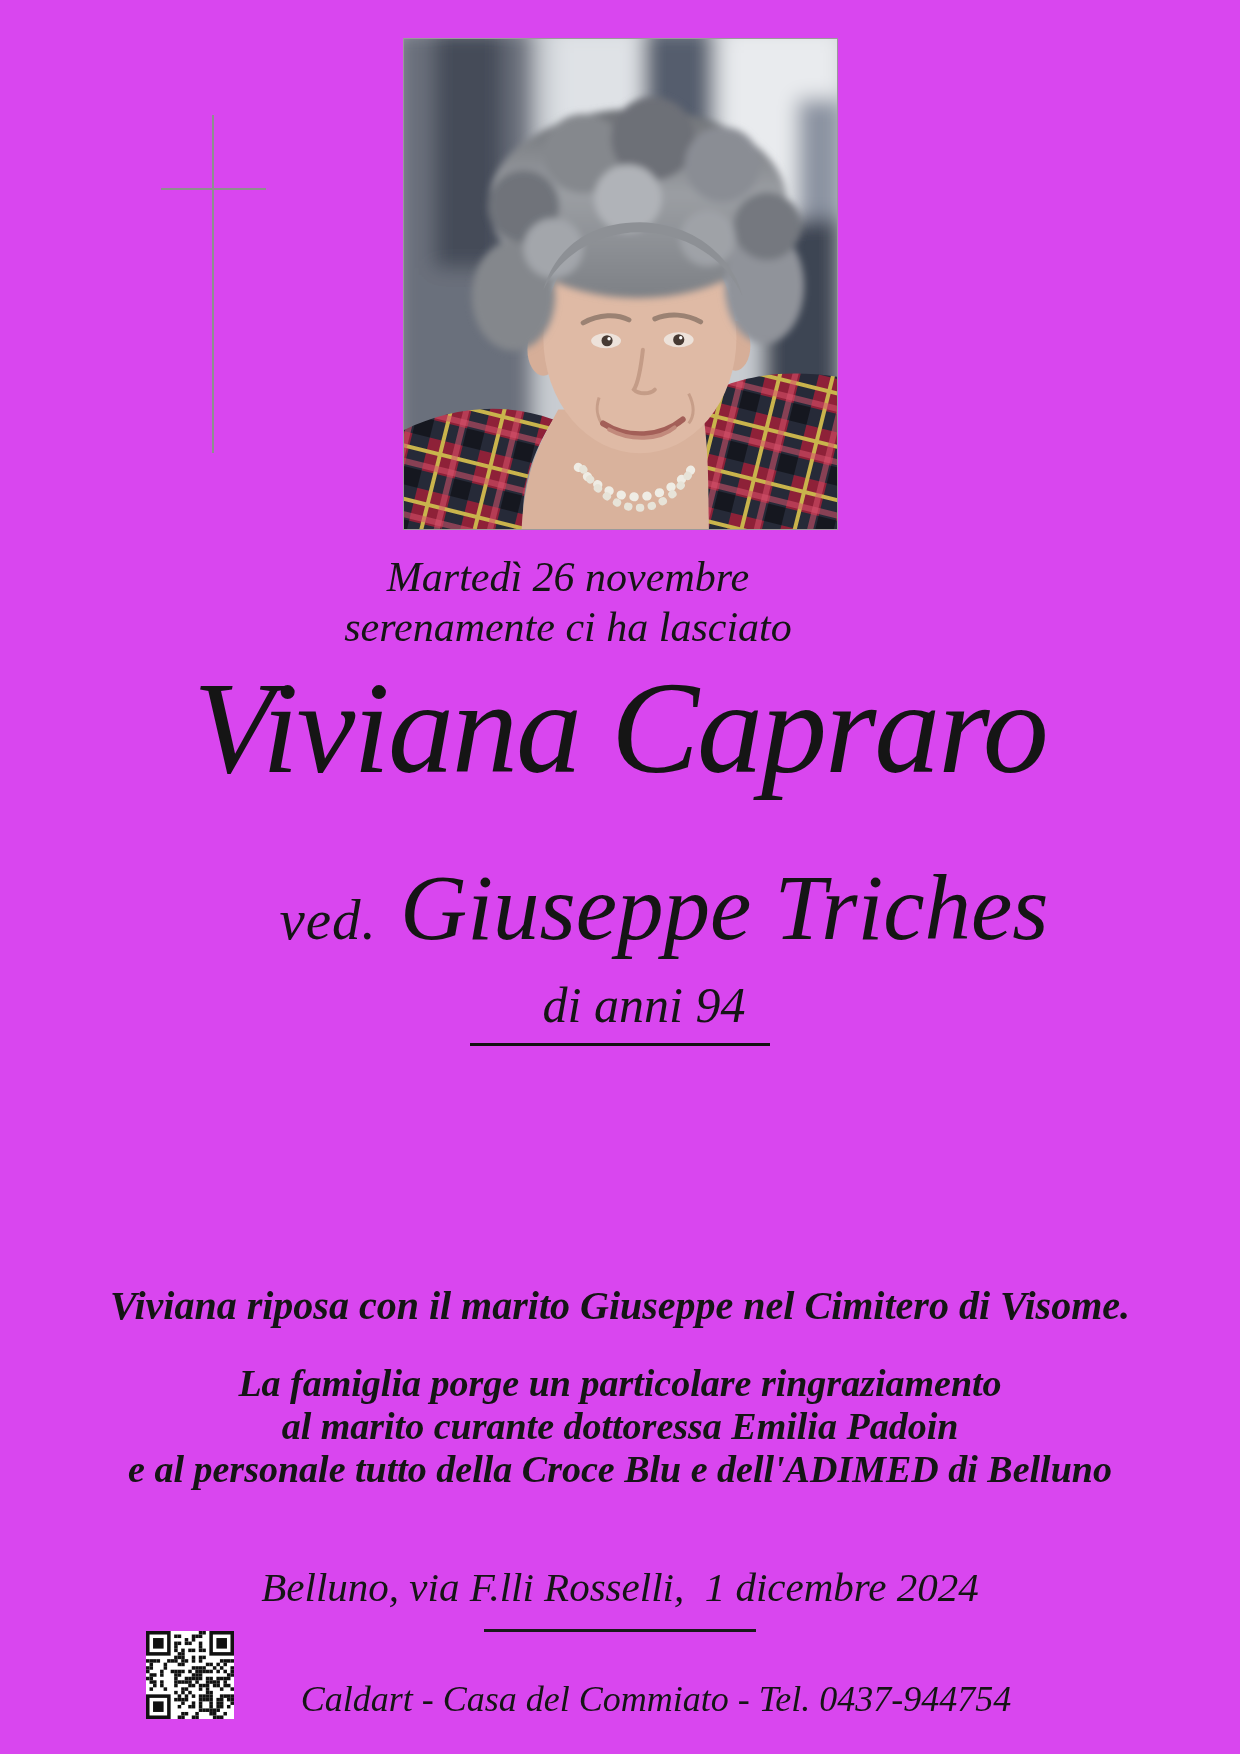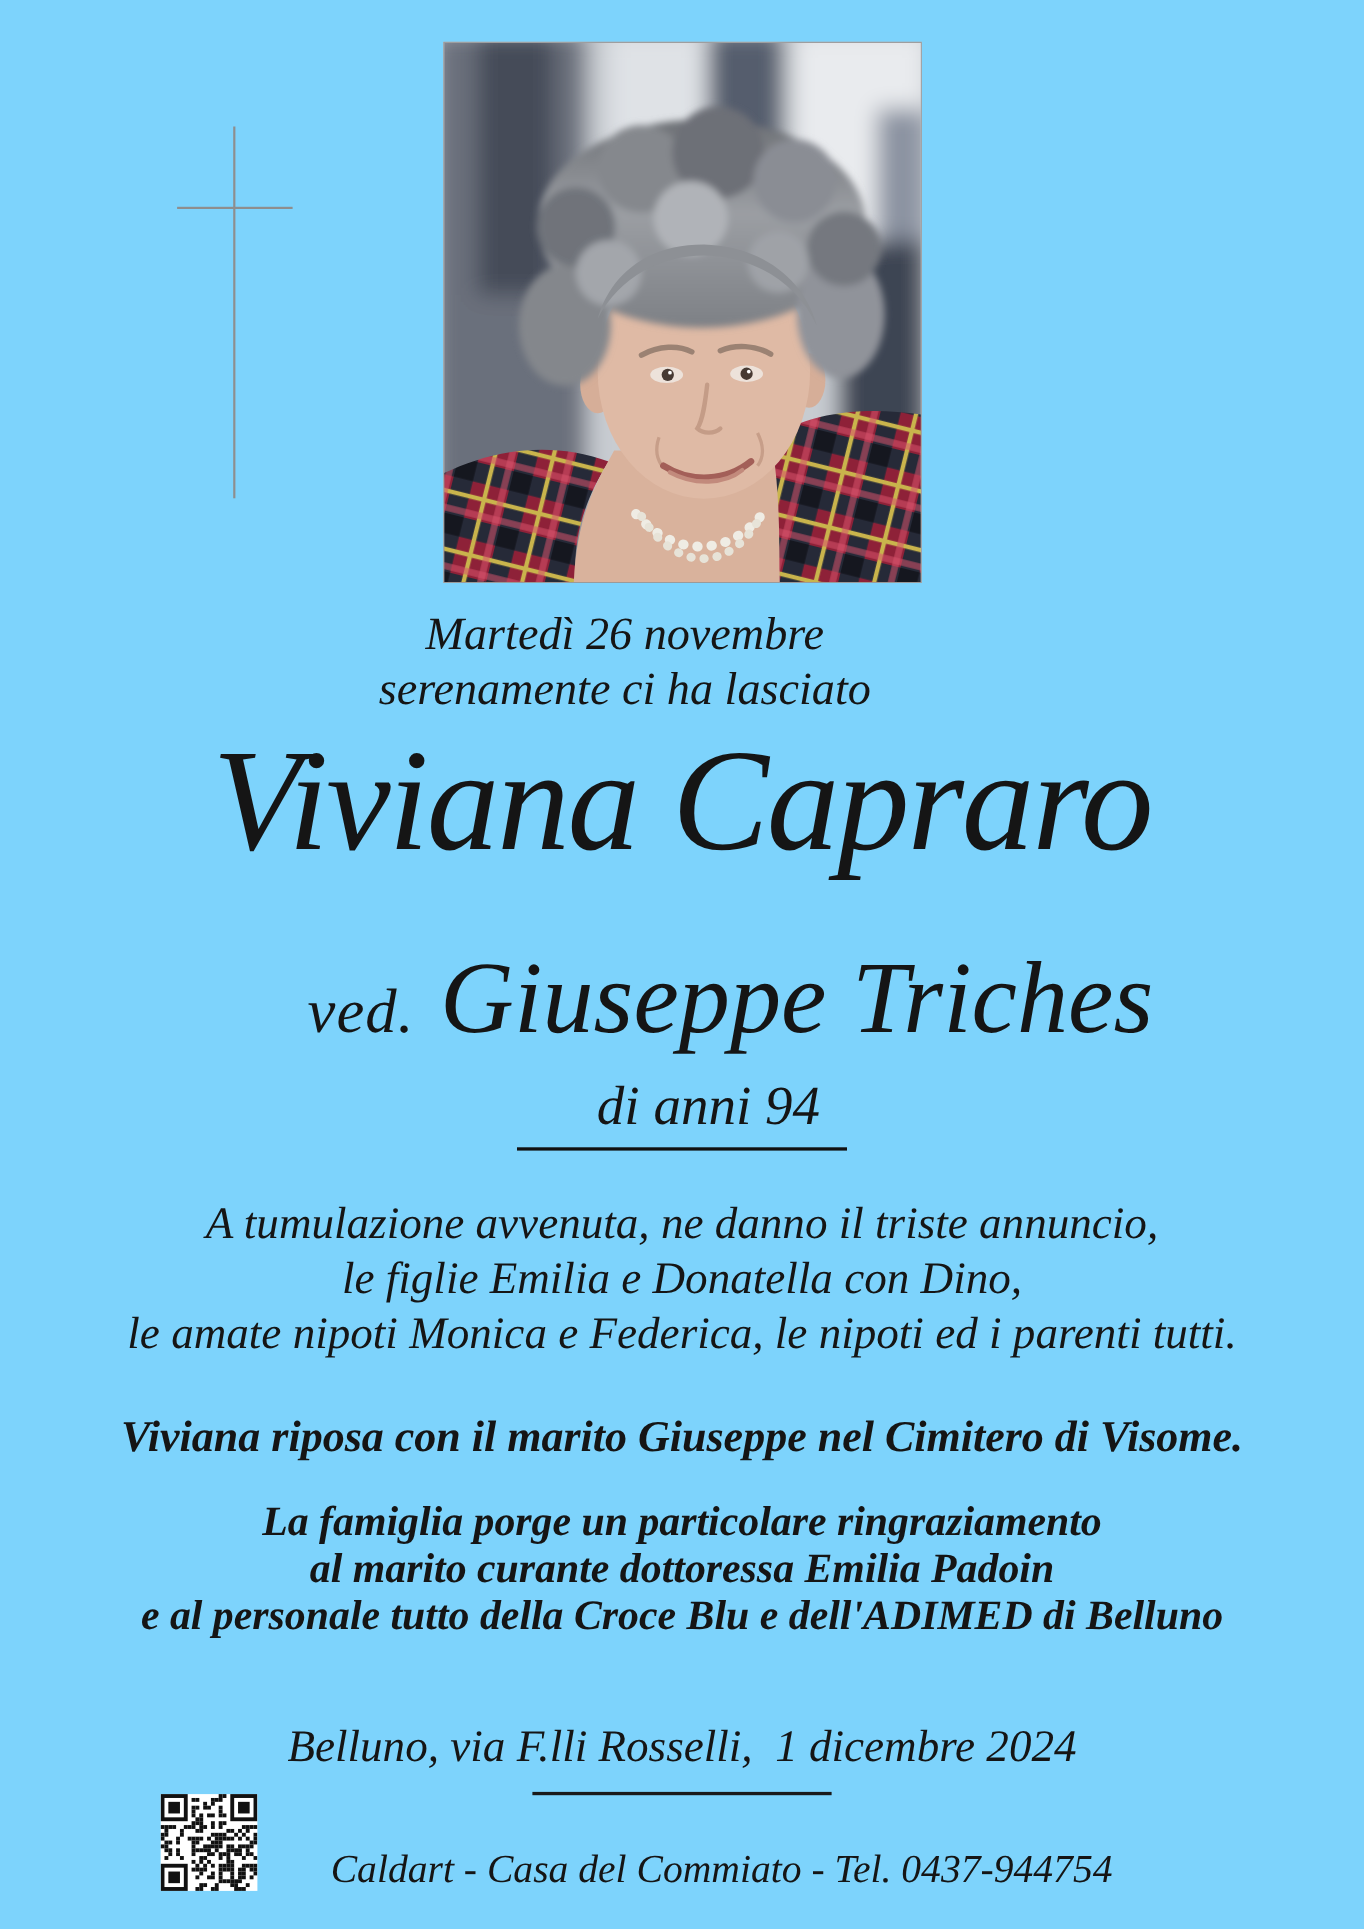--- a/index.html
+++ b/index.html
@@ -1,20 +1,20 @@
 <!DOCTYPE html>
 <html><head>
 <meta charset="utf-8">
 <style>
   html,body{margin:0;padding:0;background:#e8e8e8;}
   .page{
     position:relative;
     width:1240px;height:1754px;
     margin:0 auto;
-    background:#7dd3fc;
+    background:#d946ef;
     overflow:hidden;
     font-family:"Liberation Serif","DejaVu Serif",serif;
     color:#151515;
   }
   
   .cross{position:absolute;left:0;top:0;}
   .cross-v{position:absolute;left:212px;top:115px;width:2px;height:338px;background:#8e8e8e;}
   .cross-h{position:absolute;left:161px;top:188px;width:105px;height:2px;background:#8e8e8e;}
   
   .photo-frame{
@@ -130,25 +130,20 @@
   <h1 class="tblock name">Viviana Capraro</h1>
 
   <div class="tblock spouse-line">
     <span class="ved">ved.</span>
     <span class="spouse">Giuseppe Triches</span>
   </div>
 
   <div class="tblock age">di anni 94</div>
   <div class="age-underline"></div>
 
-  <div class="tblock announcement">
-    <div>A tumulazione avvenuta, ne danno il triste annuncio,</div>
-    <div>le figlie Emilia e Donatella con Dino,</div>
-    <div>le amate nipoti Monica e Federica, le nipoti ed i parenti tutti.</div>
-  </div>
 
   <div class="tblock resting">Viviana riposa con il marito Giuseppe nel Cimitero di Visome.</div>
 
   <div class="tblock thanks">
     <div>La famiglia porge un particolare ringraziamento</div>
     <div>al marito curante dottoressa Emilia Padoin</div>
     <div>e al personale tutto della Croce Blu e dell'ADIMED di Belluno</div>
   </div>
 
   <div class="tblock dateline">Belluno, via F.lli Rosselli,  1 dicembre 2024</div>

